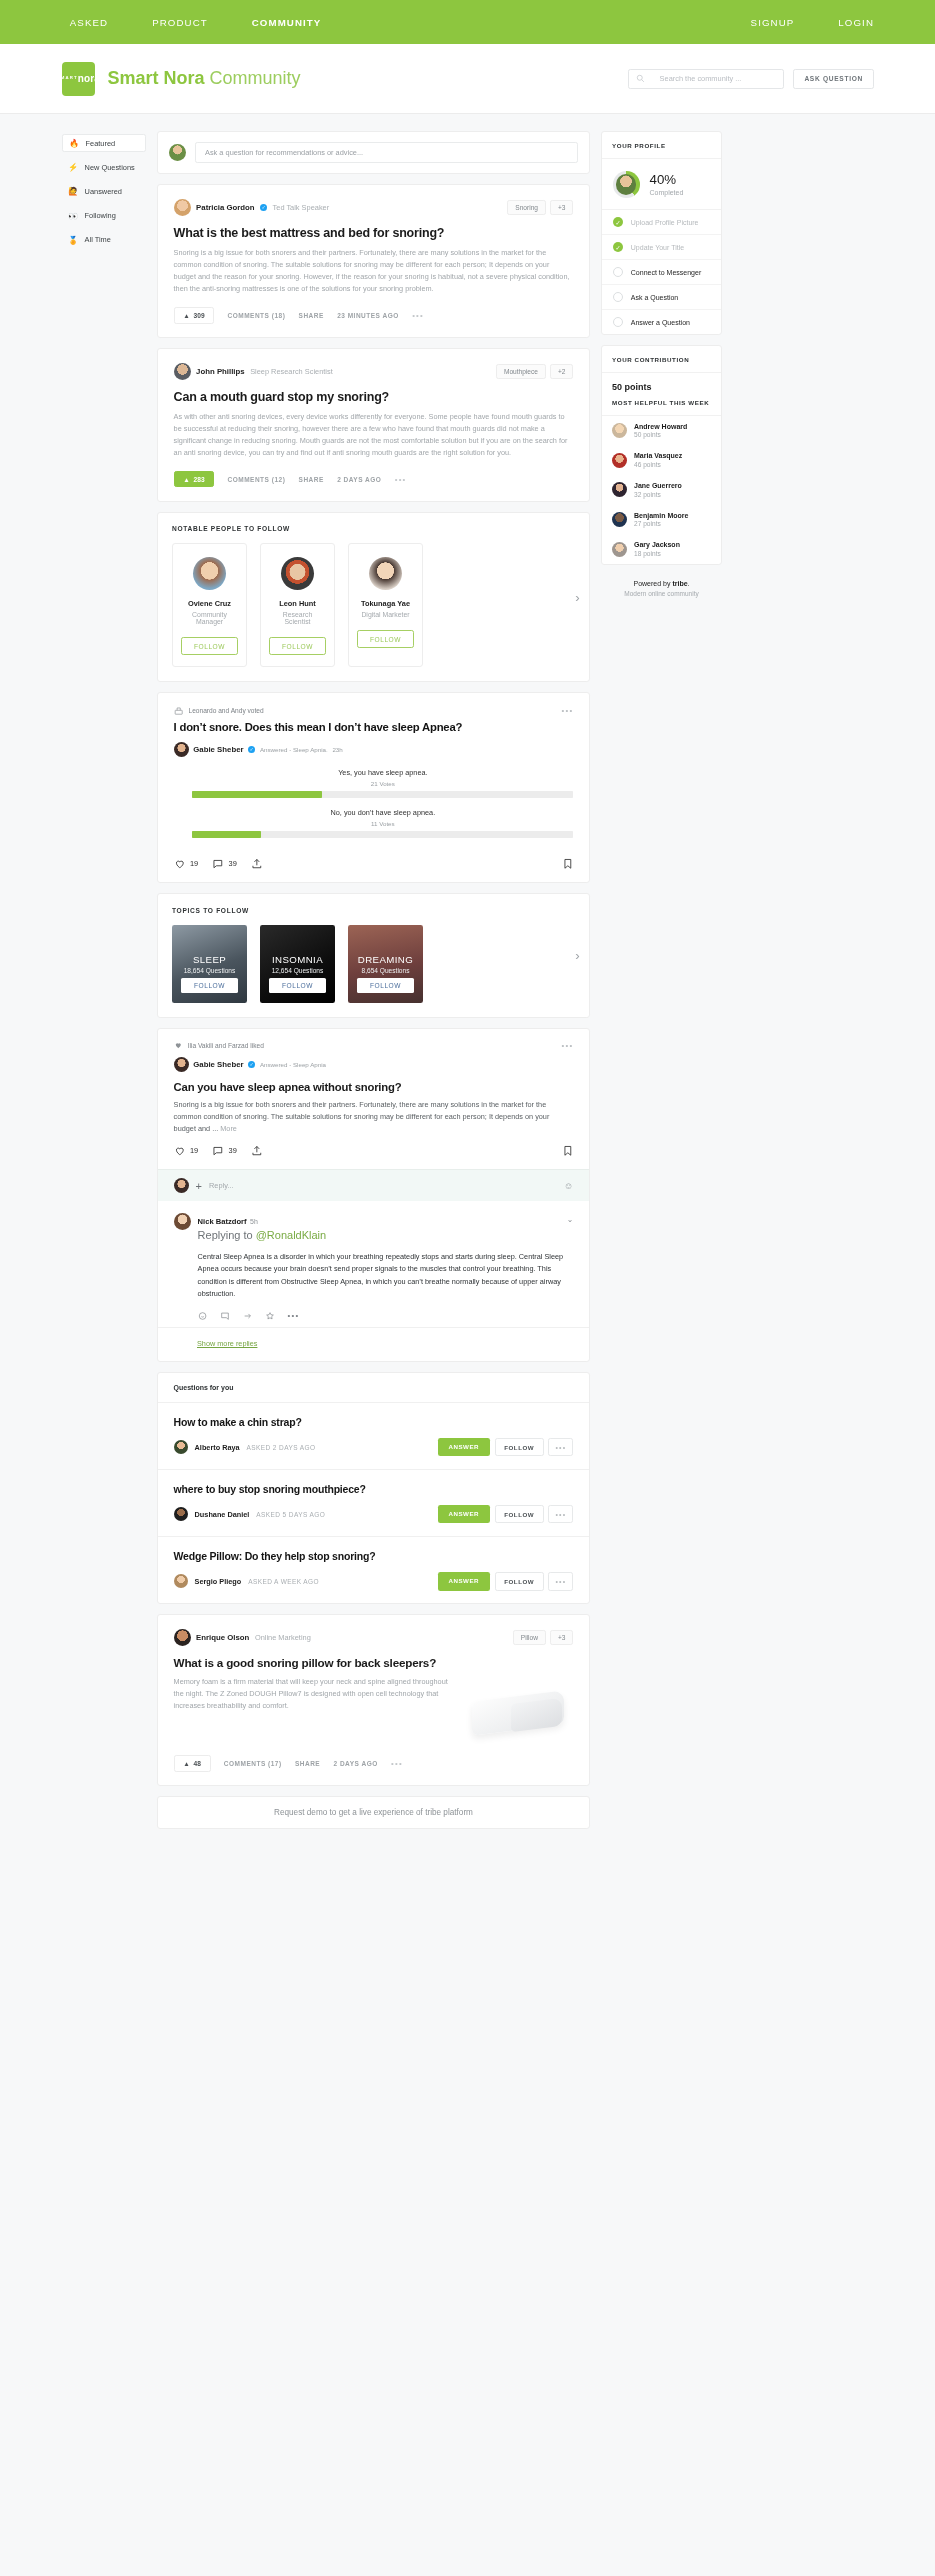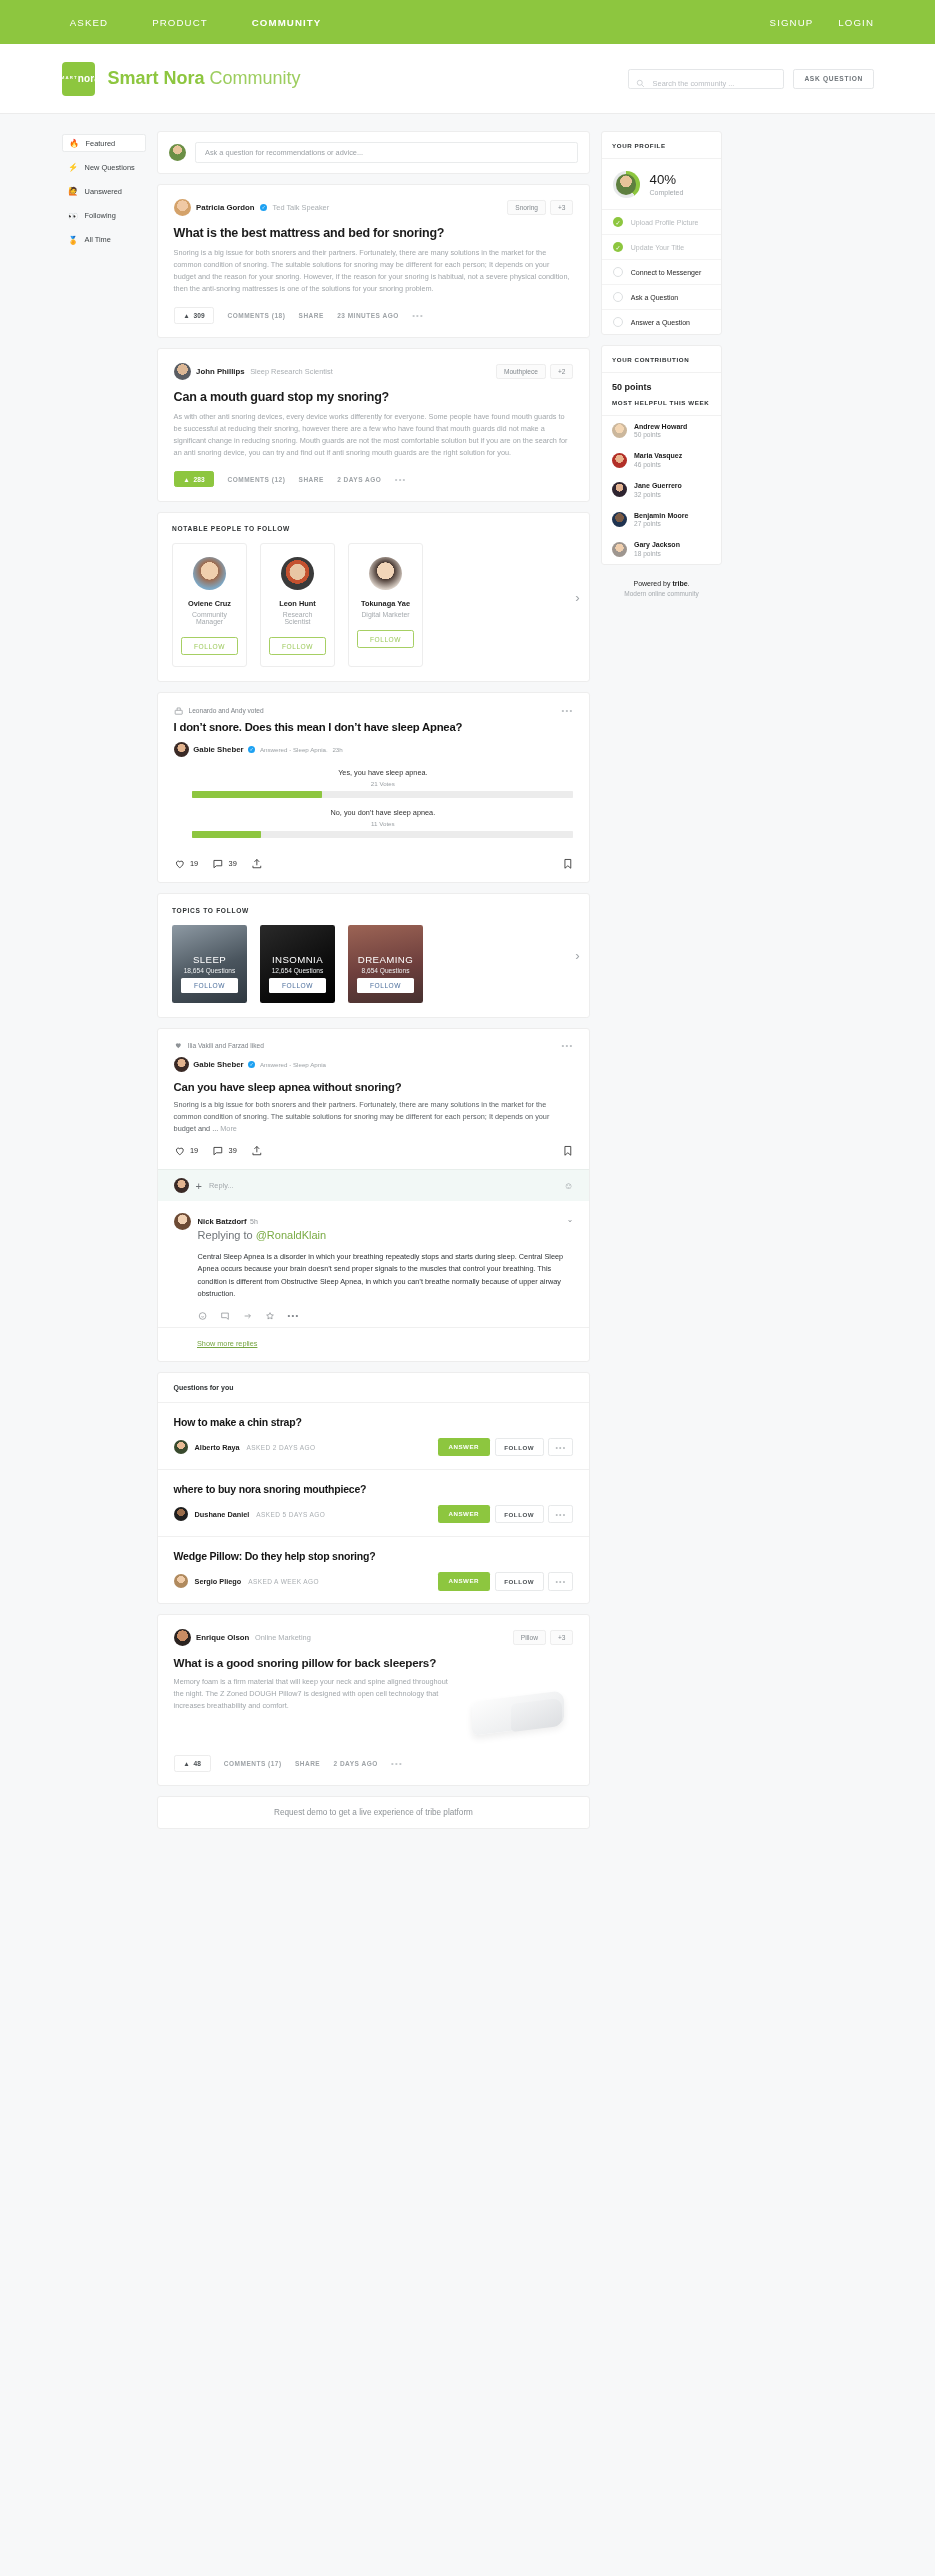--- a/index.html
+++ b/index.html
@@ -13,21 +13,21 @@
 
   
   .topnav {
     height: 44px;
     background: #8dc63f;
     display: flex;
     align-items: center;
     padding: 0 62px;
   }
   .topnav .left { display: flex; gap: 44px; margin-left: 7.8px; }
-  .topnav .right { margin-left: auto; display: flex; gap: 25px; }
+  .topnav .right { margin-left: auto; display: flex; gap: 44px; }
   .topnav a {
     color: #ffffff;
     font-size: 9.7px;
     letter-spacing: 1.1px;
     text-decoration: none;
     font-weight: 400;
   }
   .topnav a.active { font-weight: 700; }
 
   
@@ -52,22 +52,22 @@
   .logo-mark .lm2 { font-size: 10px; font-weight: 700; letter-spacing: 0.2px; }
   .brand-text { margin-left: 12.5px; font-size: 18px; white-space: nowrap; }
   .brand-text .b1 { color: #8dc63f; font-weight: 700; }
   .brand-text .b2 { color: #9ccd5e; font-weight: 400; }
 
   .search-wrap { margin-left: auto; display: flex; align-items: center; gap: 9.4px; }
   .searchbox {
     width: 156px; height: 20px;
     border: 0.8px solid #e4e6e8; border-radius: 2.3px;
     background: #fff;
-    display: flex; align-items: flex-end;
-    padding: 0 7px; gap: 8px;
+    display: flex; align-items: center;
+    padding: 0 7px; gap: 15px;
   }
   .searchbox .ph { font-size: 7.4px; color: #b9bdc2; }
   .askbtn {
     height: 20px; padding: 0 10px;
     border: 0.8px solid #e4e6e8; border-radius: 2.3px;
     background: #fff; color: #6e7479;
     font-size: 6.6px; letter-spacing: 0.7px; font-weight: 700;
     display: flex; align-items: center;
   }
 
@@ -610,21 +610,21 @@
           <span class="qasked">ASKED 2 DAYS AGO</span>
           <div class="qbtns">
             <span class="btn-answer">ANSWER</span>
             <span class="btn-follow">FOLLOW</span>
             <span class="btn-dots">•••</span>
           </div>
         </div>
       </div>
 
       <div class="qrow">
-        <div class="qt">where to buy nora snoring mouthpiece?</div>
+        <div class="qt">where to buy stop snoring mouthpiece?</div>
         <div class="qmeta">
           <div class="avatar" style="width:14px;height:14px;background:radial-gradient(circle at 50% 40%,#9a6c4a 0 34%,#1e1e1e 35%)"></div>
           <span class="qauth">Dushane Daniel</span>
           <span class="qasked">ASKED 5 DAYS AGO</span>
           <div class="qbtns">
             <span class="btn-answer">ANSWER</span>
             <span class="btn-follow">FOLLOW</span>
             <span class="btn-dots">•••</span>
           </div>
         </div>

